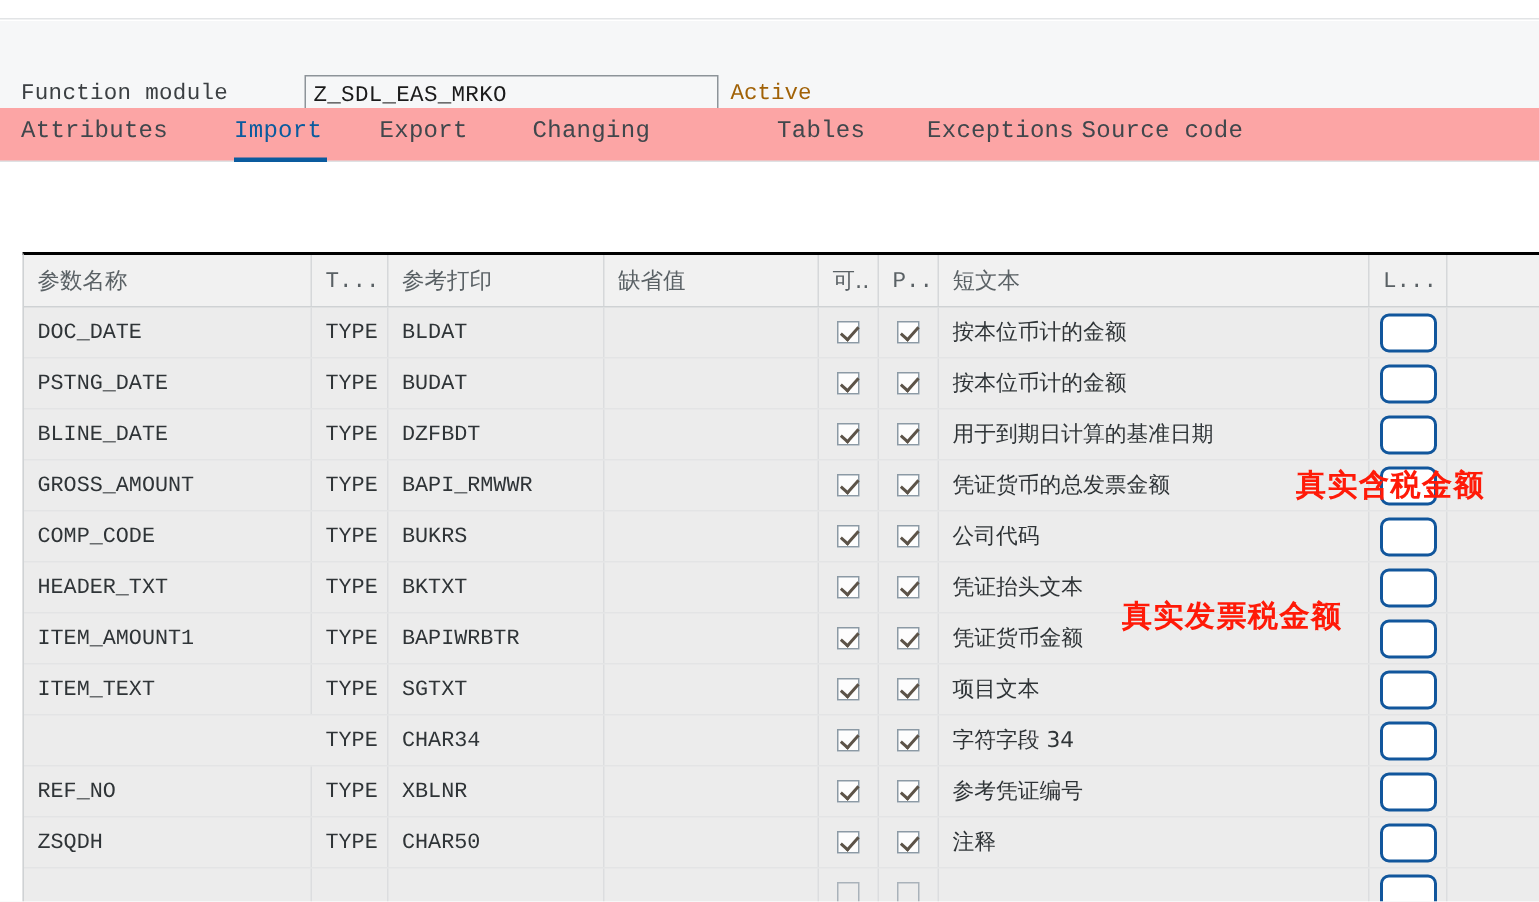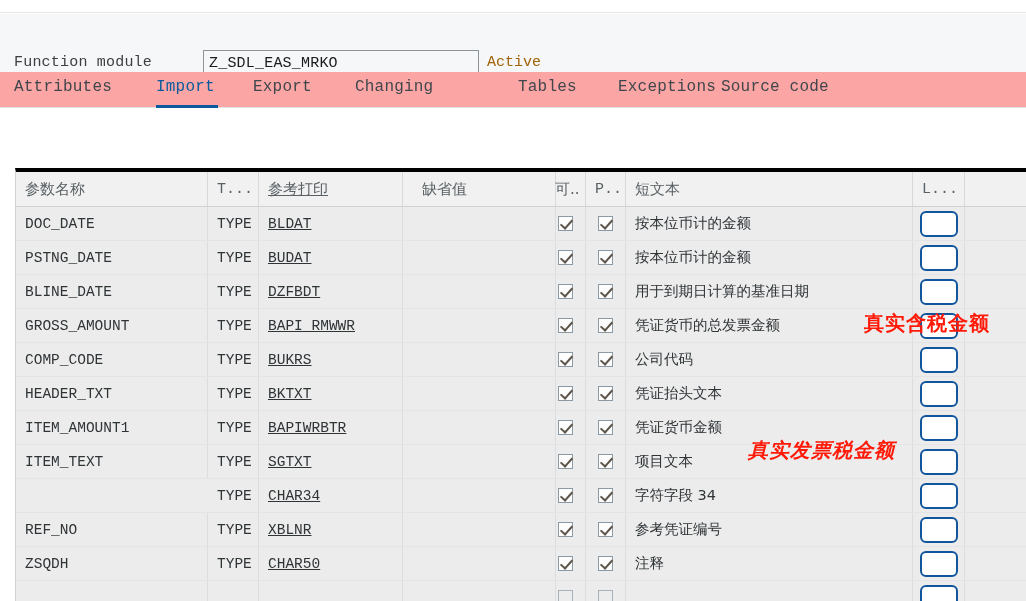--- a/index.html
+++ b/index.html
@@ -76,21 +76,21 @@
     display: flex; align-items: center; justify-content: center;
     cursor: pointer;
   }
   .tbtn svg { display: block; }
 
   
   .grid {
     position: absolute; left: 15px; top: 168px;
     width: 1011px; height: 433px;
     background: #ececec;
-    border-top: 4px solid #000000;
+    border-top: 2px solid #000000;
     border-left: 1px solid #cfd2d4;
     overflow: hidden;
   }
   .row {
     position: relative; height: 34px; width: 1011px;
     border-bottom: 1px solid #e3e4e5;
   }
   .row.hdr {
     height: 35px;
     background: #f1f1f1;
@@ -108,22 +108,22 @@
     color: #5a6165; font-size: 15px;
     border-right: 1px solid #d6d8da;
   }
   .cell.cjk { font-family: "DejaVu Sans", sans-serif; }
   .cell.center { justify-content: center; padding-left: 0; }
   .cell.nb { border-right: none; }
 
   
   .c-name { left: 0;    width: 192px; }
   .c-typ  { left: 192px; width: 51px; }
-  .c-ref  { left: 243px; width: 144px; text-decoration: underline; }
-  .c-def  { left: 397px; width: 143px; }
+  .c-ref  { left: 243px; width: 144px; }
+  .c-def  { left: 387px; width: 143px; }
   .c-opt  { left: 530px; width: 40px; }
   .c-pass { left: 570px; width: 40px; }
   .c-txt  { left: 610px; width: 287px; }
   .c-l    { left: 897px; width: 52px; }
   .c-end  { left: 949px; width: 62px; }
 
   
   .chk {
     width: 15px; height: 15px;
     border: 1px solid #8c9aa5;
@@ -154,21 +154,21 @@
     font-family: "DejaVu Sans", sans-serif;
     font-weight: bold;
     color: #ff1a08;
     font-size: 20px;
     letter-spacing: 1px;
     white-space: nowrap;
     z-index: 20;
     pointer-events: none;
   }
   #annot-gross { left: 820px; top: 310px; margin-left: 44px; }
-  #annot-item  { left: 748px; top: 437px; font-style: italic; }
+  #annot-item  { left: 748px; top: 397px; }
 </style>
 </head>
 <body>
 
 <div id="app">
 
   <div class="top-strip"></div>
 
   <div class="header-band">
     <span class="fm-label">Function module</span>

